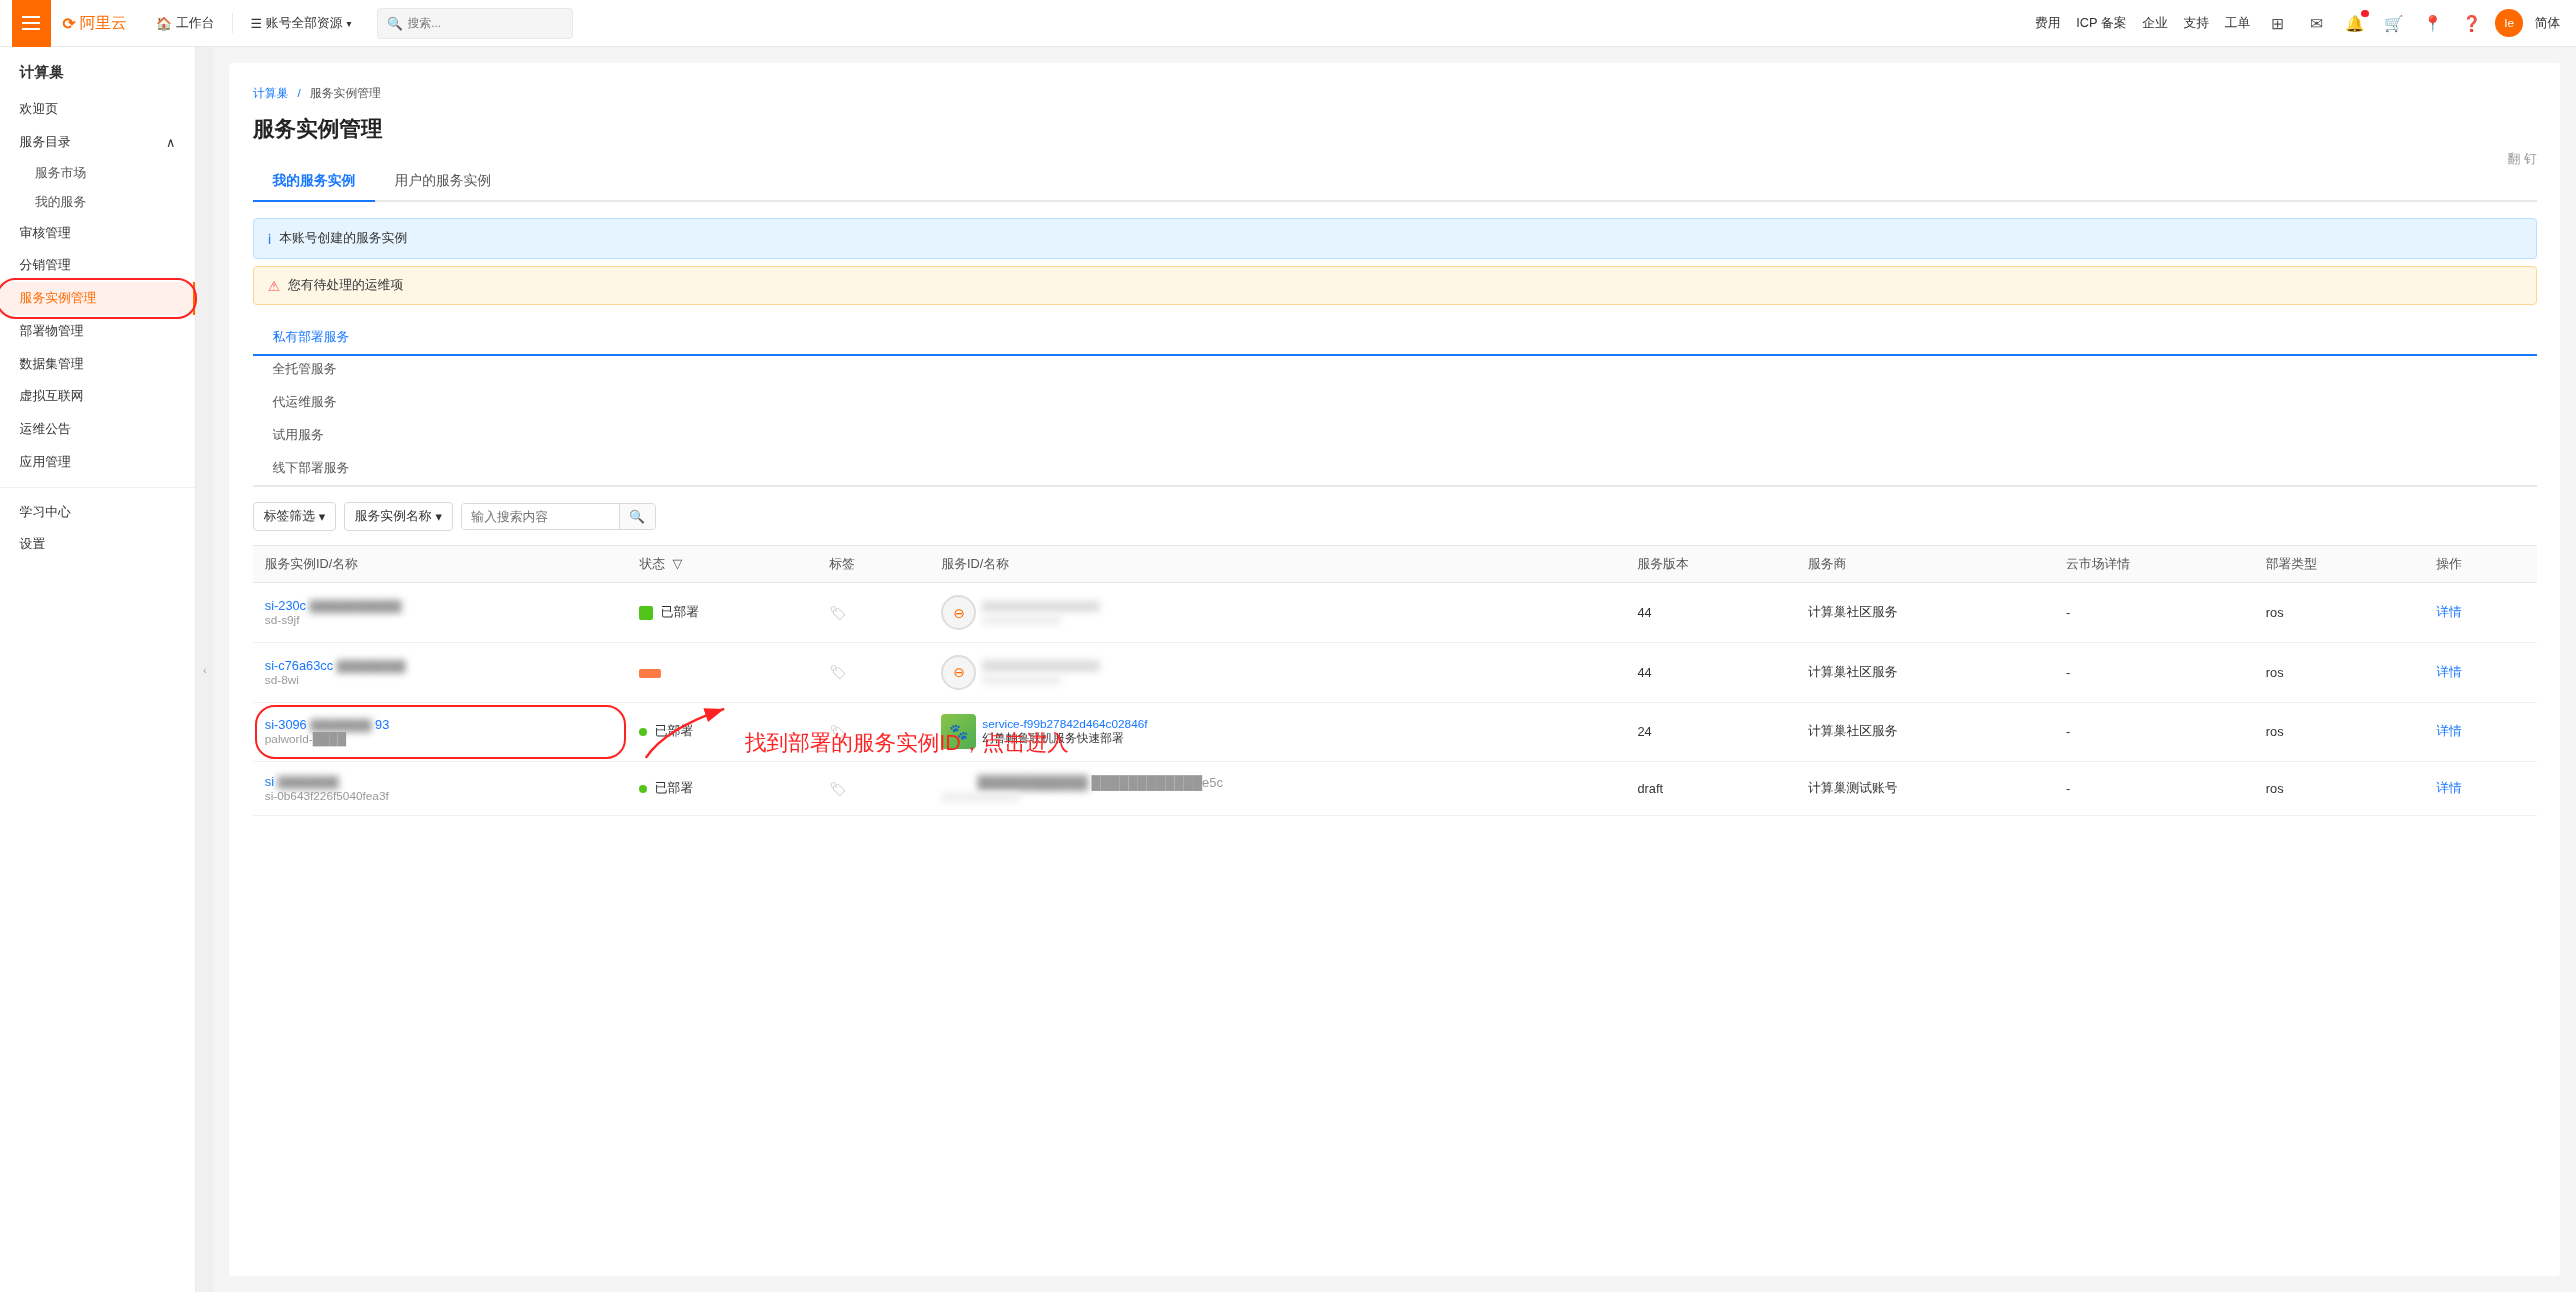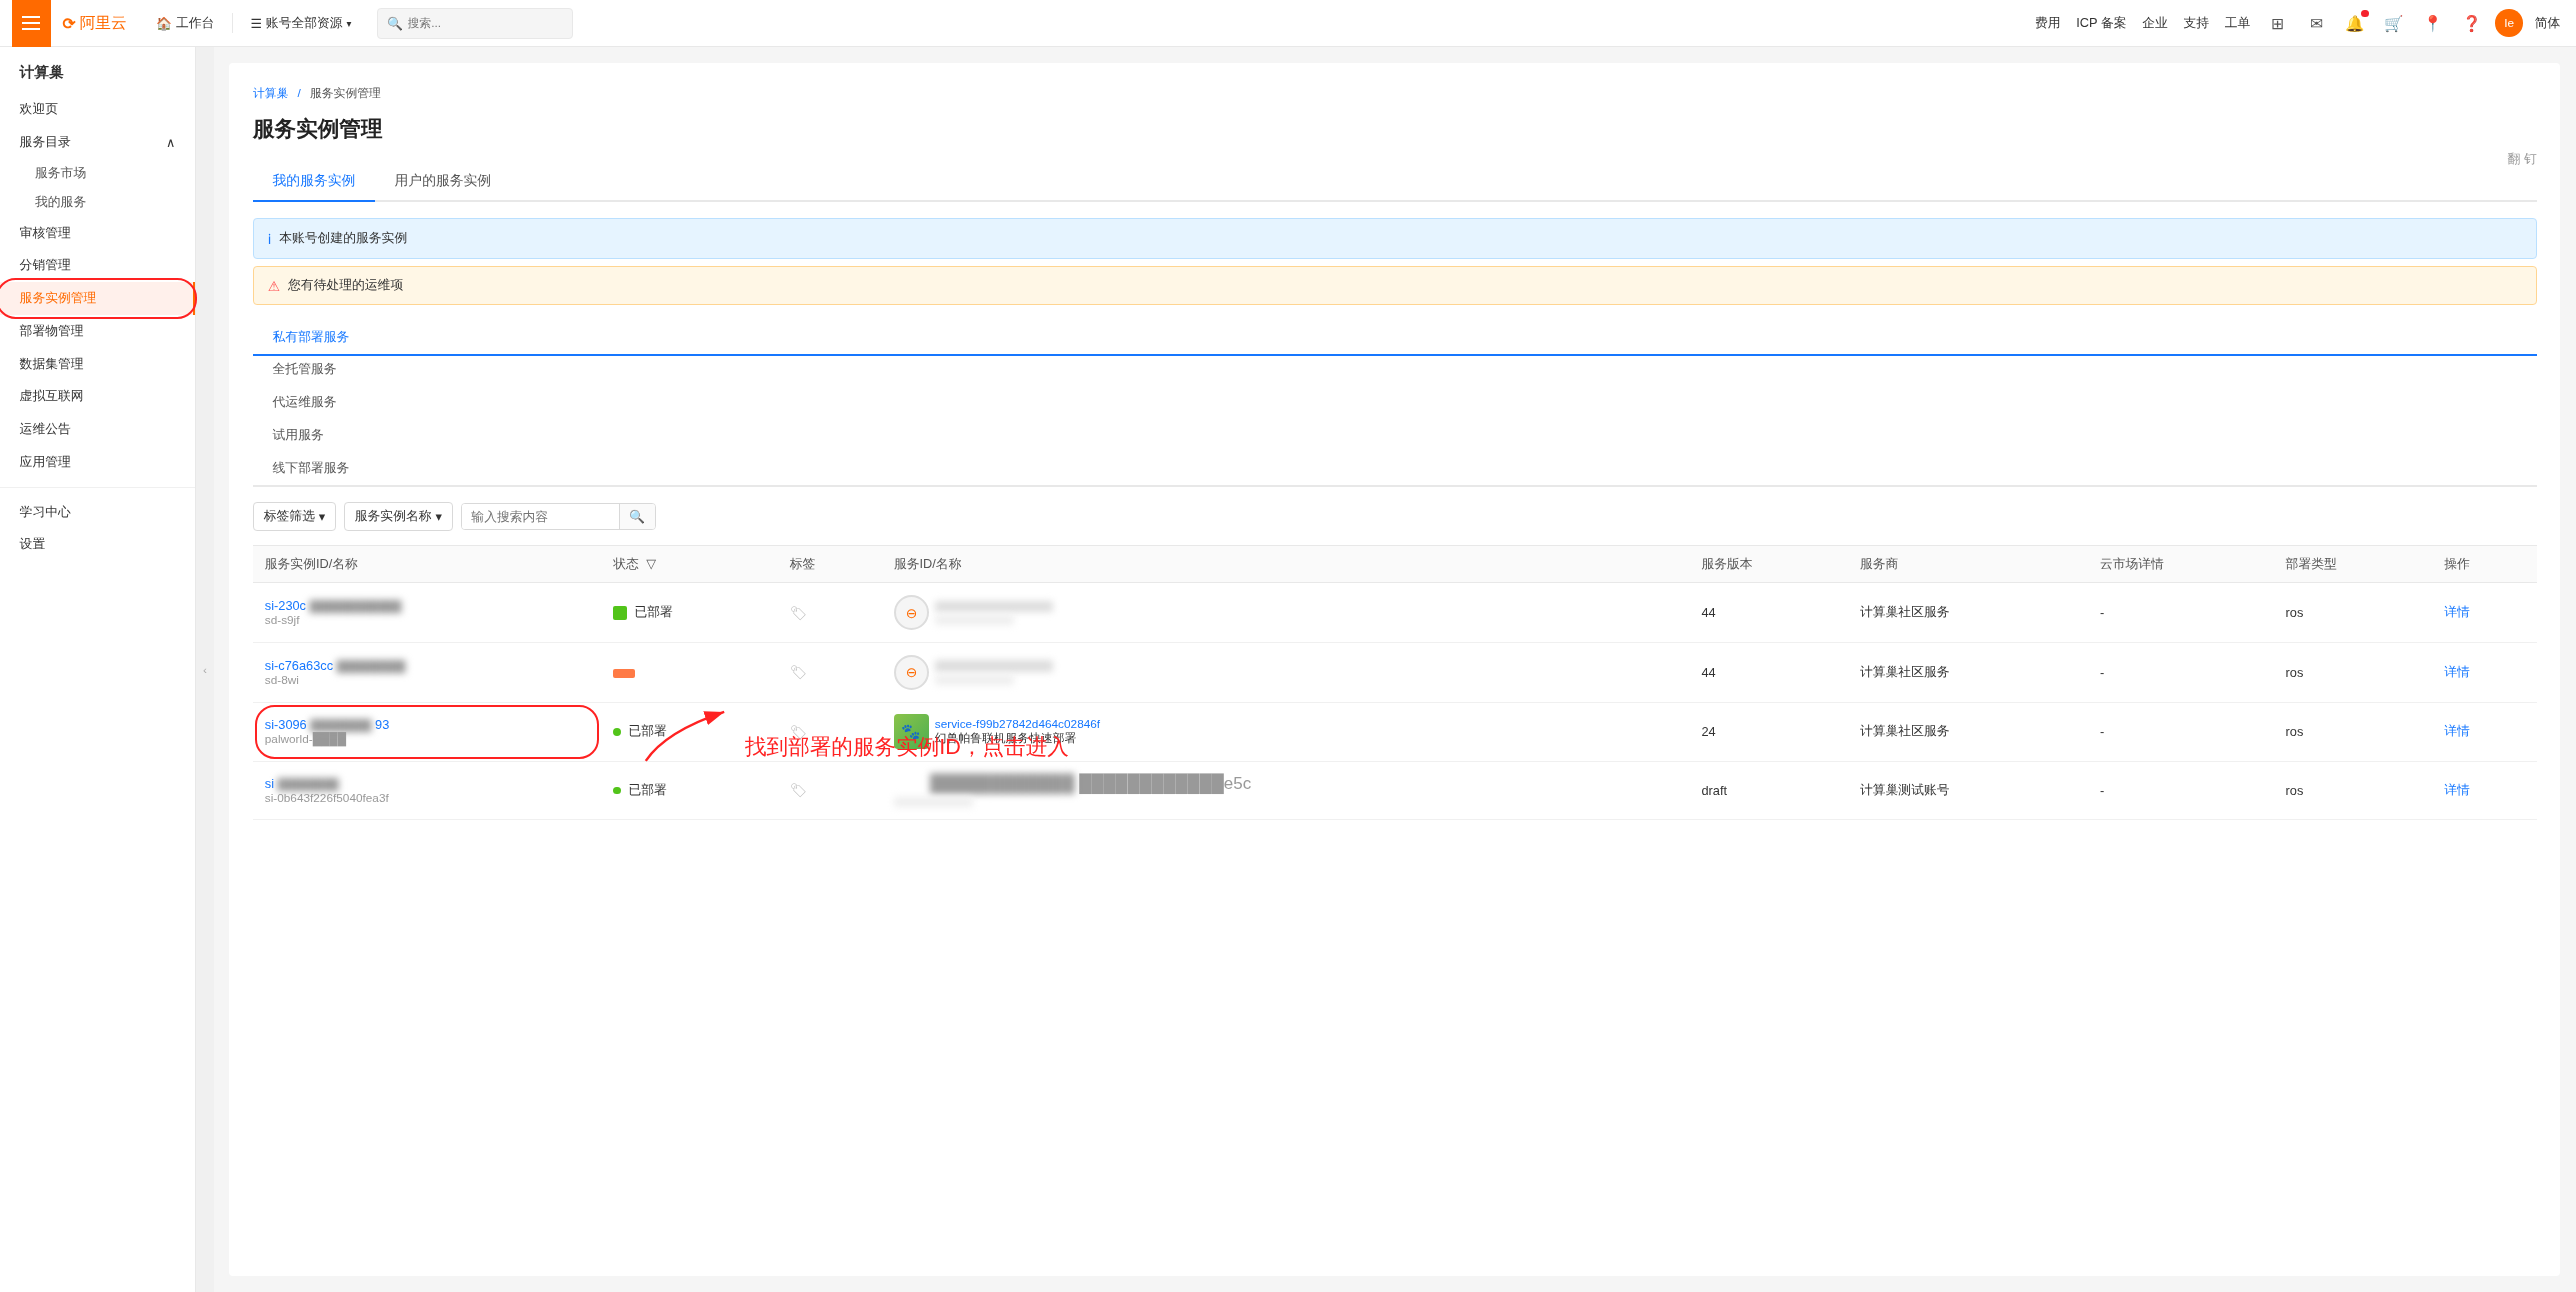--- a/index.html
+++ b/index.html
@@ -47,21 +47,21 @@
     .main { flex: 1; background: #f5f5f5; padding: 0; overflow: auto; }
     .main-inner { background: #fff; margin: 15.7px; padding: 23.6px; border-radius: 3.9px; min-height: calc(100vh - 79px); }
     .breadcrumb { font-size: 11.8px; color: #999; margin-bottom: 11.8px; }
     .breadcrumb span { color: #1677ff; cursor: pointer; }
     .breadcrumb-sep { margin: 0 5.9px; }
     .page-title { font-size: 21.6px; font-weight: bold; color: #222; margin-bottom: 19.6px; }
 
     
     .tab-bar { display: flex; border-bottom: 2px solid #e8e8e8; margin-bottom: 15.7px; }
     .tab-item { padding: 9.8px 19.6px; font-size: 13.8px; cursor: pointer; color: #555; border-bottom: 2px solid transparent; margin-bottom: -2px; }
-    .tab-item.active { color: #1677ff; border-bottom-color: #1677ff; font-weight: 400; }
+    .tab-item.active { color: #1677ff; border-bottom-color: #1677ff; font-weight: 700; }
 
     
     .alert { display: flex; align-items: center; gap: 7.9px; padding: 9.8px 13.8px; border-radius: 3.9px; font-size: 12.8px; margin-bottom: 7.9px; }
     .alert-info { background: #e6f4ff; color: #333; border: 1px solid #bae0ff; }
     .alert-warn { background: #fff7e6; color: #333; border: 1px solid #ffd591; }
     .alert-icon-info { color: #1677ff; font-size: 13.8px; }
     .alert-icon-warn { color: #ff4d4f; font-size: 13.8px; }
 
     
     .sub-tab-bar { display: flex; gap: 0; border-bottom: 2px solid #e8e8e8; margin: 15.7px 0 15.7px; flex-direction: column; }
@@ -372,21 +372,21 @@
                 <div class="cell-muted">si-0b643f226f5040fea3f</div>
               </td>
               <td>
                 <span style="display:inline-block;width:7.9px;height:7.9px;background:#52c41a;border-radius:50%;vertical-align:middle;margin-right:3.9px;"></span>
                 <span>已部署</span>
               </td>
               <td><span class="tag-icon">🏷</span></td>
               <td>
                 <div style="display:flex;align-items:center;gap:5.9px;">
                   <div>
-                    <div style="font-size:17px;color:#999;padding-left:36px;">
+                    <div style="font-size:13px;color:#999;padding-left:36px;">
                       <span class="blurred">████████████</span>
                       <span>████████████e5c</span>
                     </div>
                     <div class="blurred" style="width:79px;height:9.8px;background:#eee;border-radius:2px;margin-top:2.9px;"></div>
                   </div>
                 </div>
               </td>
               <td>draft</td>
               <td>计算巢测试账号</td>
               <td>-</td>

